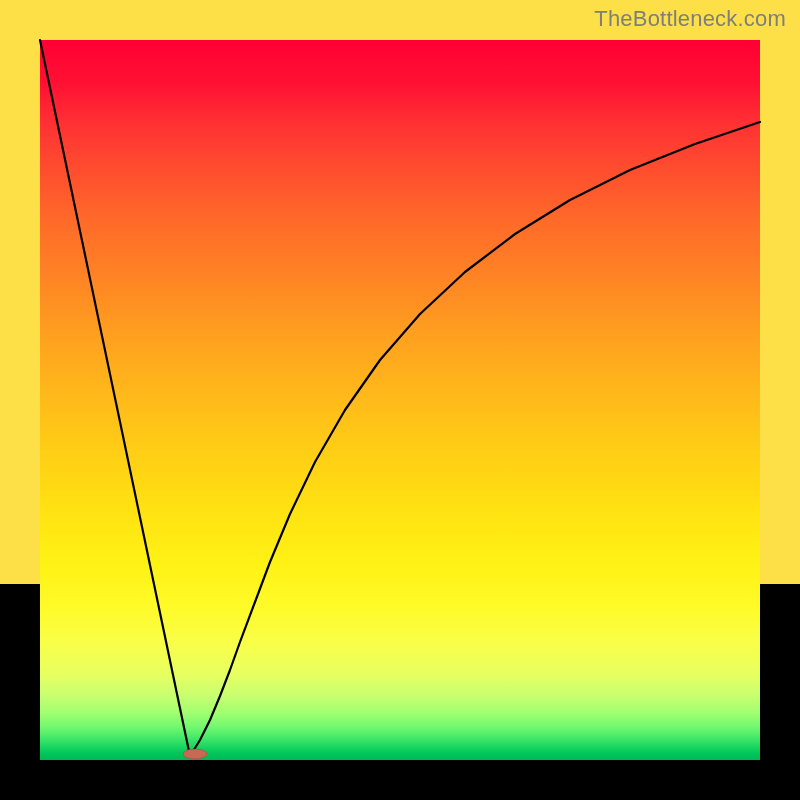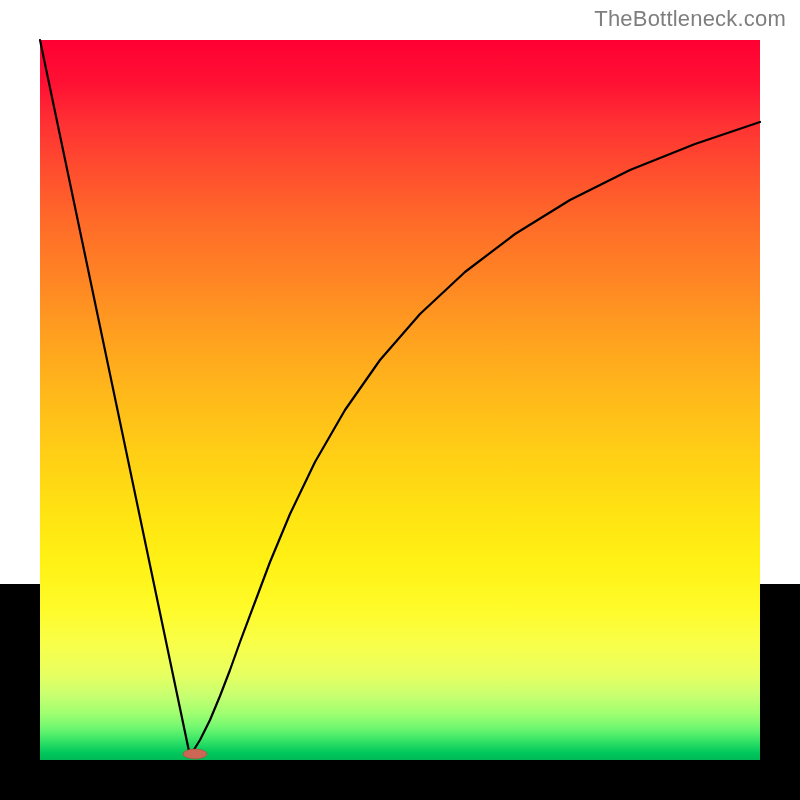--- a/index.html
+++ b/index.html
@@ -8,21 +8,21 @@
     width: 800px;
     height: 800px;
     overflow: hidden;
     background: #000;
     font-family: Arial, Helvetica, sans-serif;
   }
   .frame {
     position: relative;
     width: 800px;
     height: 584px;
-    background: #ffffff;
+    background: #fde047;
   }
   .plot {
     position: absolute;
     left: 40px;
     top: 40px;
     width: 720px;
     height: 720px;
     background: linear-gradient(
       to bottom,
       #ff0033 0%,

